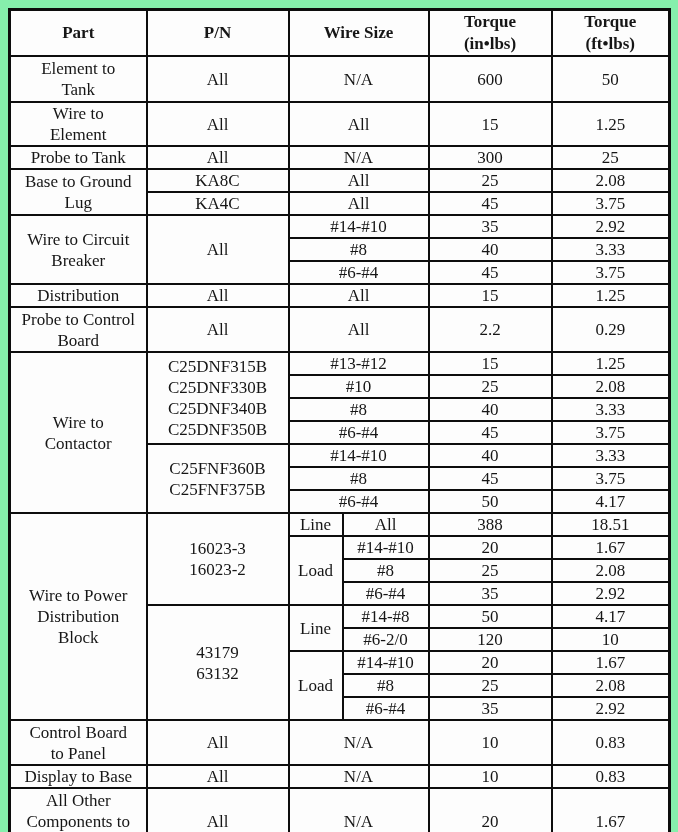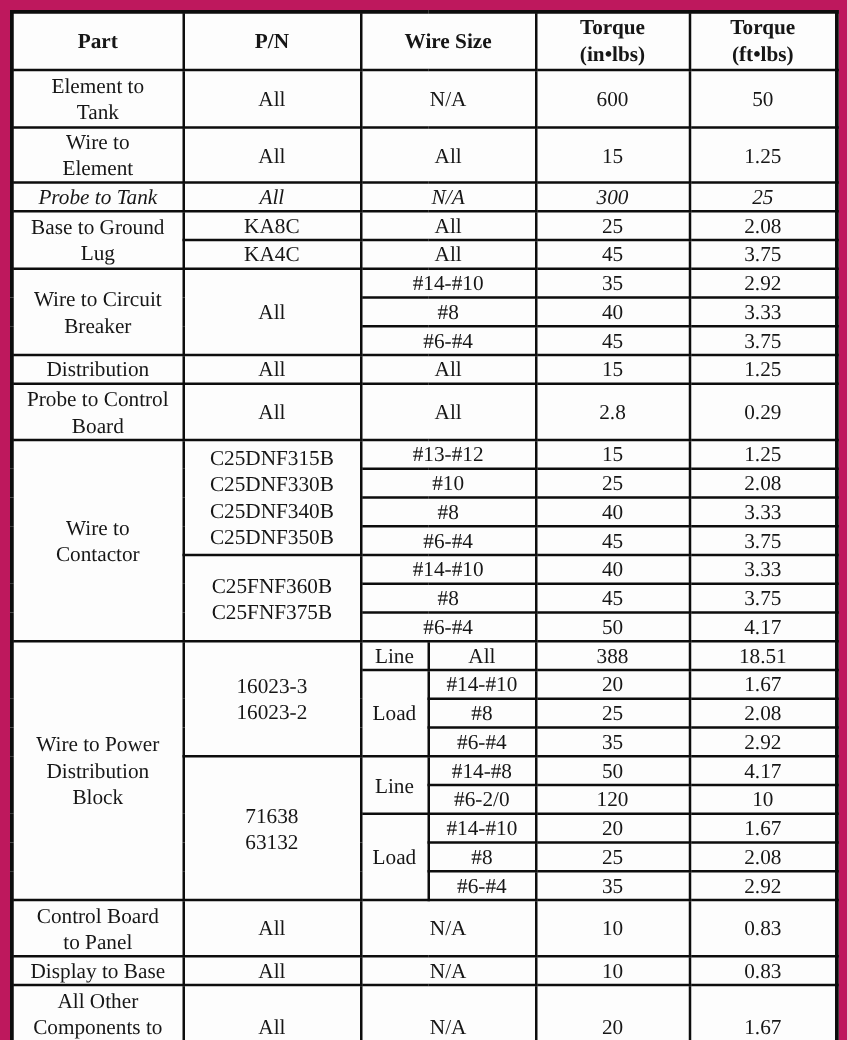--- a/index.html
+++ b/index.html
@@ -4,21 +4,21 @@
 <style>
   html, body {
     margin: 0;
     padding: 0;
     background: #fbfbfb;
     font-family: "Liberation Serif", "DejaVu Serif", serif;
   }
   .page {
     width: 678px;
     height: 832px;
-    background: #be185d;
+    background: #86efac;
     box-sizing: border-box;
     padding: 8px 3px 2px 8px;
   }
   table.torque {
     border-collapse: collapse;
     table-layout: fixed;
     width: 660px;
     height: 822px;
     background: #fdfdfd;
     color: #161616;
@@ -37,21 +37,21 @@
   table.torque {
     border: 3px solid #0d0d0d;
   }
   table.torque th {
     font-weight: bold;
     font-size: 17px;
     line-height: 22px;
   }
   td.c-pn-multi { line-height: 22px; }
   
-  tr.rh20 { height: 20px; font-style: italic; }
+  tr.rh20 { height: 20px; }
   tr.rh21 { height: 21px; }
   tr.rh22 { height: 22px; }
   tr.rh23 { height: 23px; }
   tr.rh42 { height: 42px; }
   tr.rh43 { height: 43px; }
   tr.rh45 { height: 45px; }
   tr.rh46 { height: 46px; }
   tr.rh67 { height: 67px; }
 </style>
 </head>
@@ -145,21 +145,21 @@
       <td colspan="2">All</td>
       <td>15</td>
       <td>1.25</td>
     </tr>
 
     <tr class="rh45">
       <td>Probe to Control
 Board</td>
       <td>All</td>
       <td colspan="2">All</td>
-      <td>2.8</td>
+      <td>2.2</td>
       <td>0.29</td>
     </tr>
 
     <tr class="rh23">
       <td rowspan="7">Wire to
 Contactor</td>
       <td rowspan="4" class="c-pn-multi">C25DNF315B
 C25DNF330B
 C25DNF340B
 C25DNF350B</td>
@@ -221,21 +221,21 @@
       <td>#8</td>
       <td>25</td>
       <td>2.08</td>
     </tr>
     <tr class="rh22">
       <td>#6-#4</td>
       <td>35</td>
       <td>2.92</td>
     </tr>
     <tr class="rh22">
-      <td rowspan="5" class="c-pn-multi">71638
+      <td rowspan="5" class="c-pn-multi">43179
 63132</td>
       <td rowspan="2">Line</td>
       <td>#14-#8</td>
       <td>50</td>
       <td>4.17</td>
     </tr>
     <tr class="rh22">
       <td>#6-2/0</td>
       <td>120</td>
       <td>10</td>

